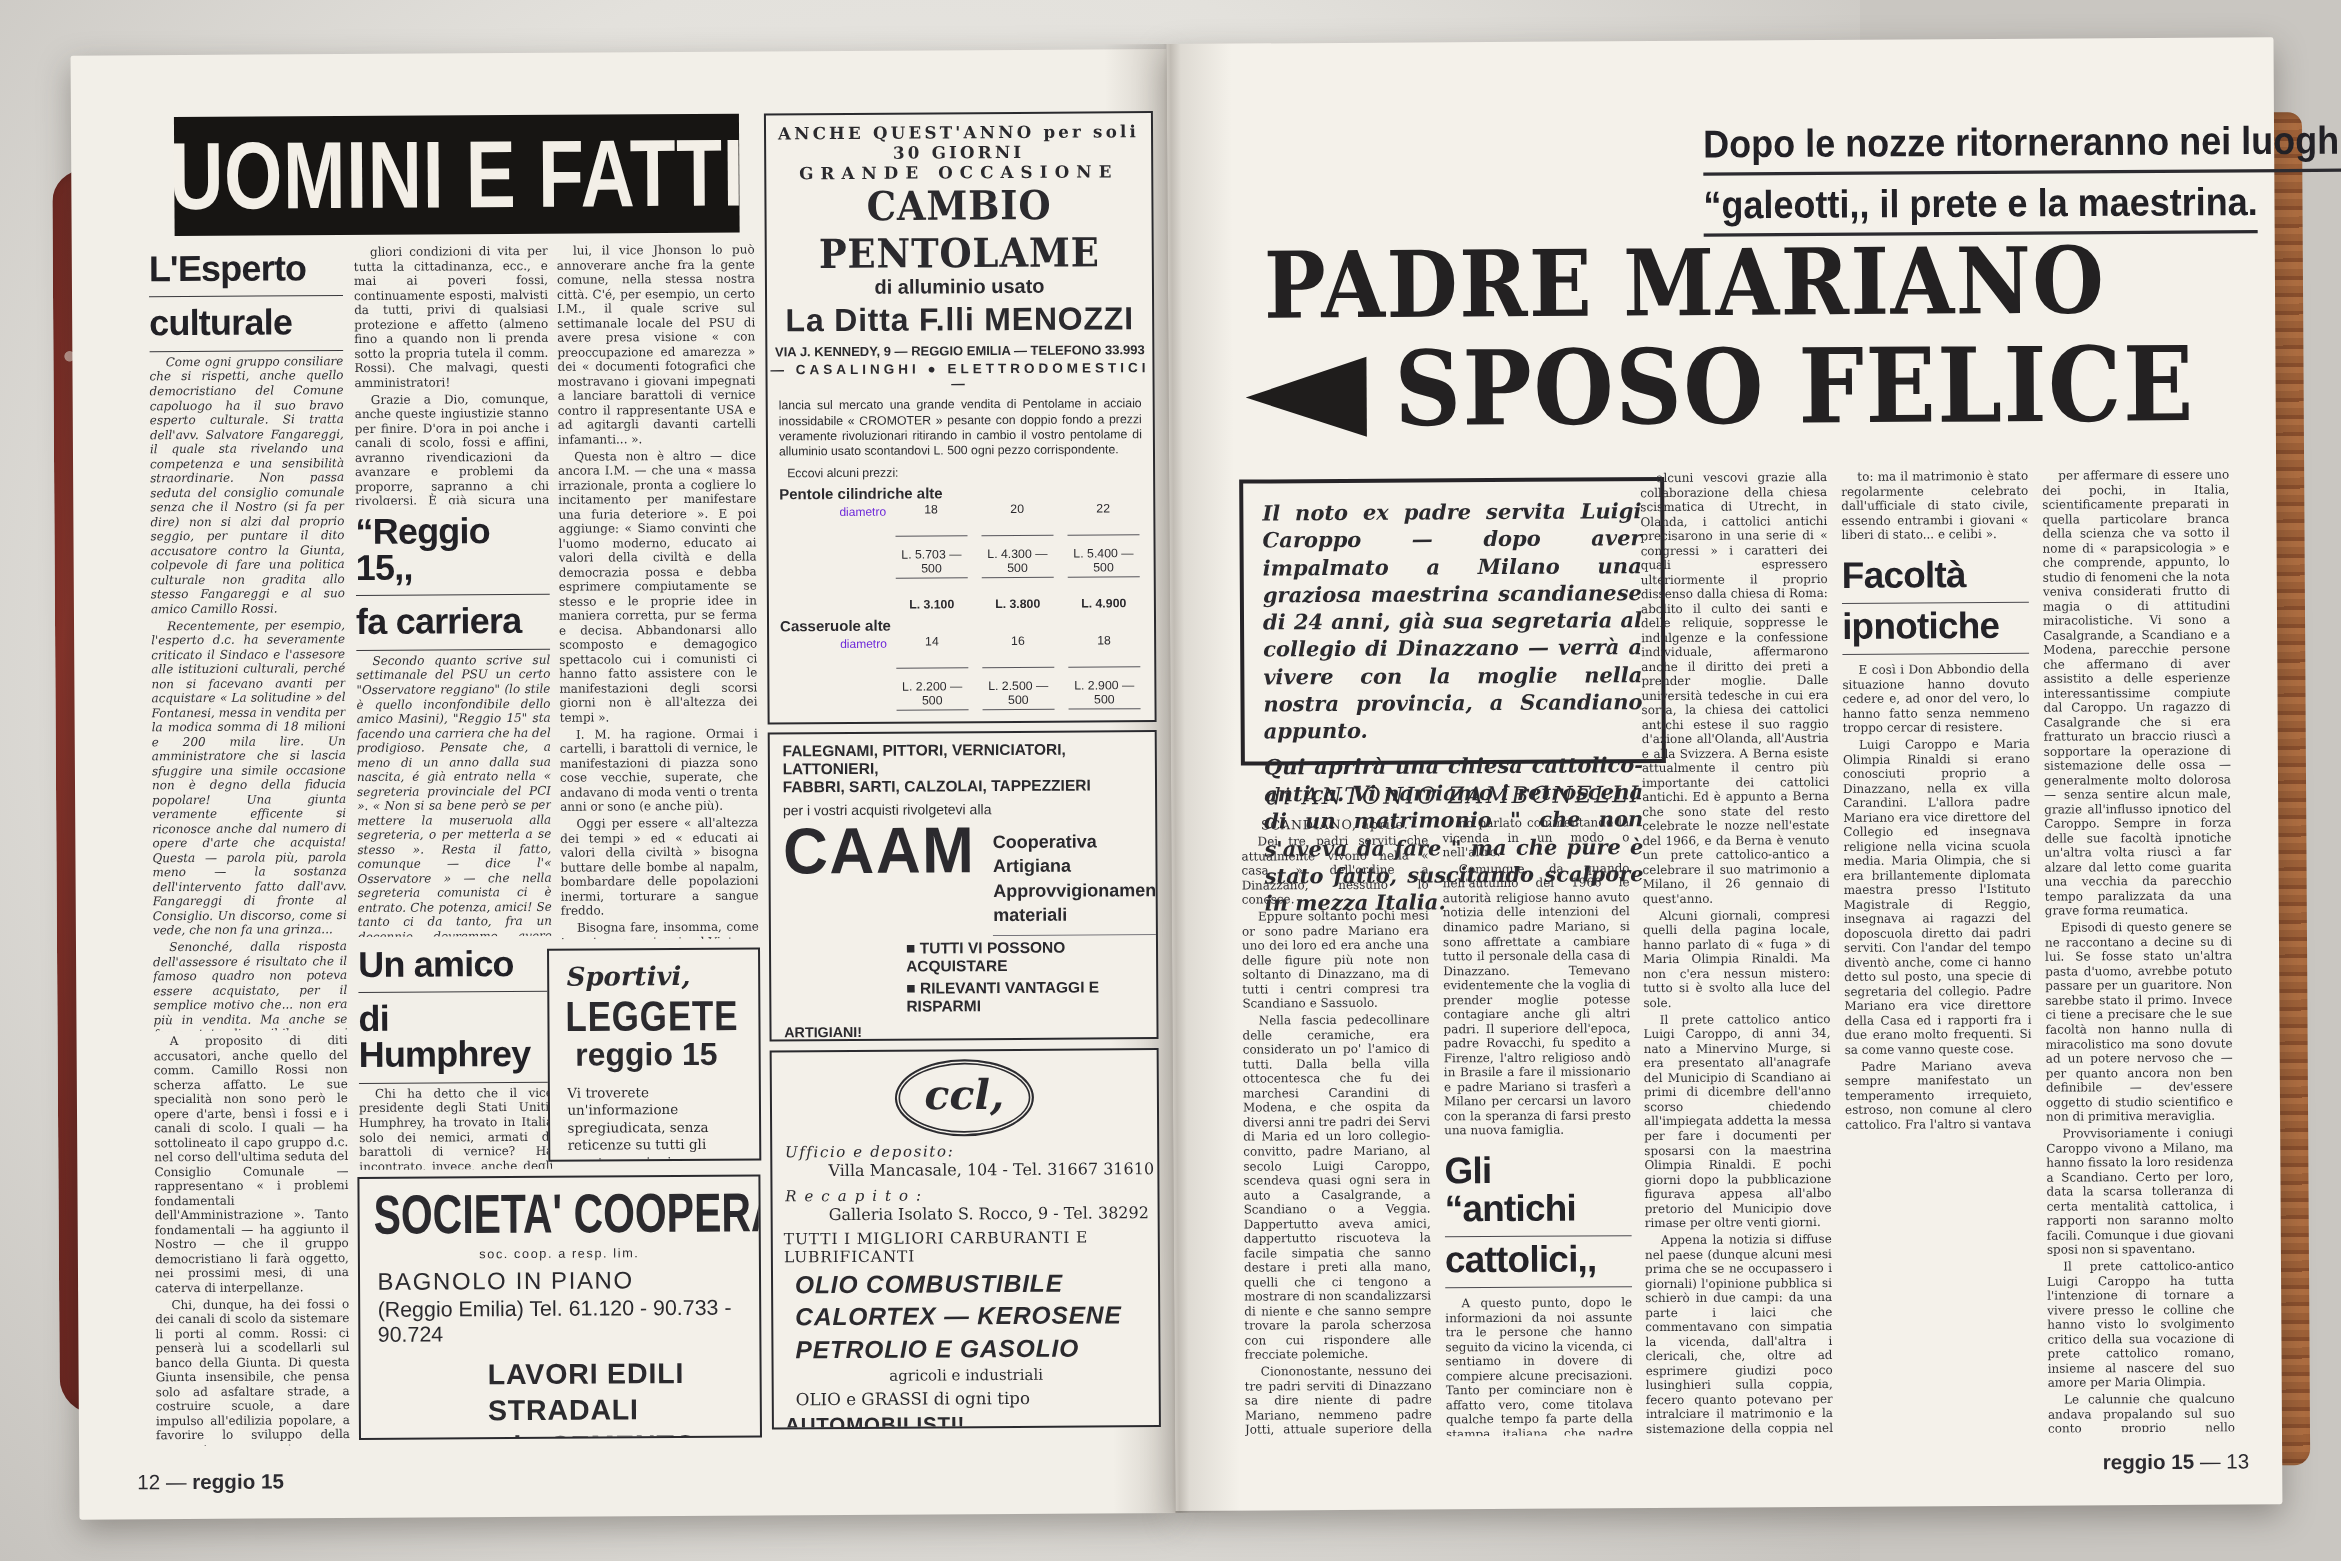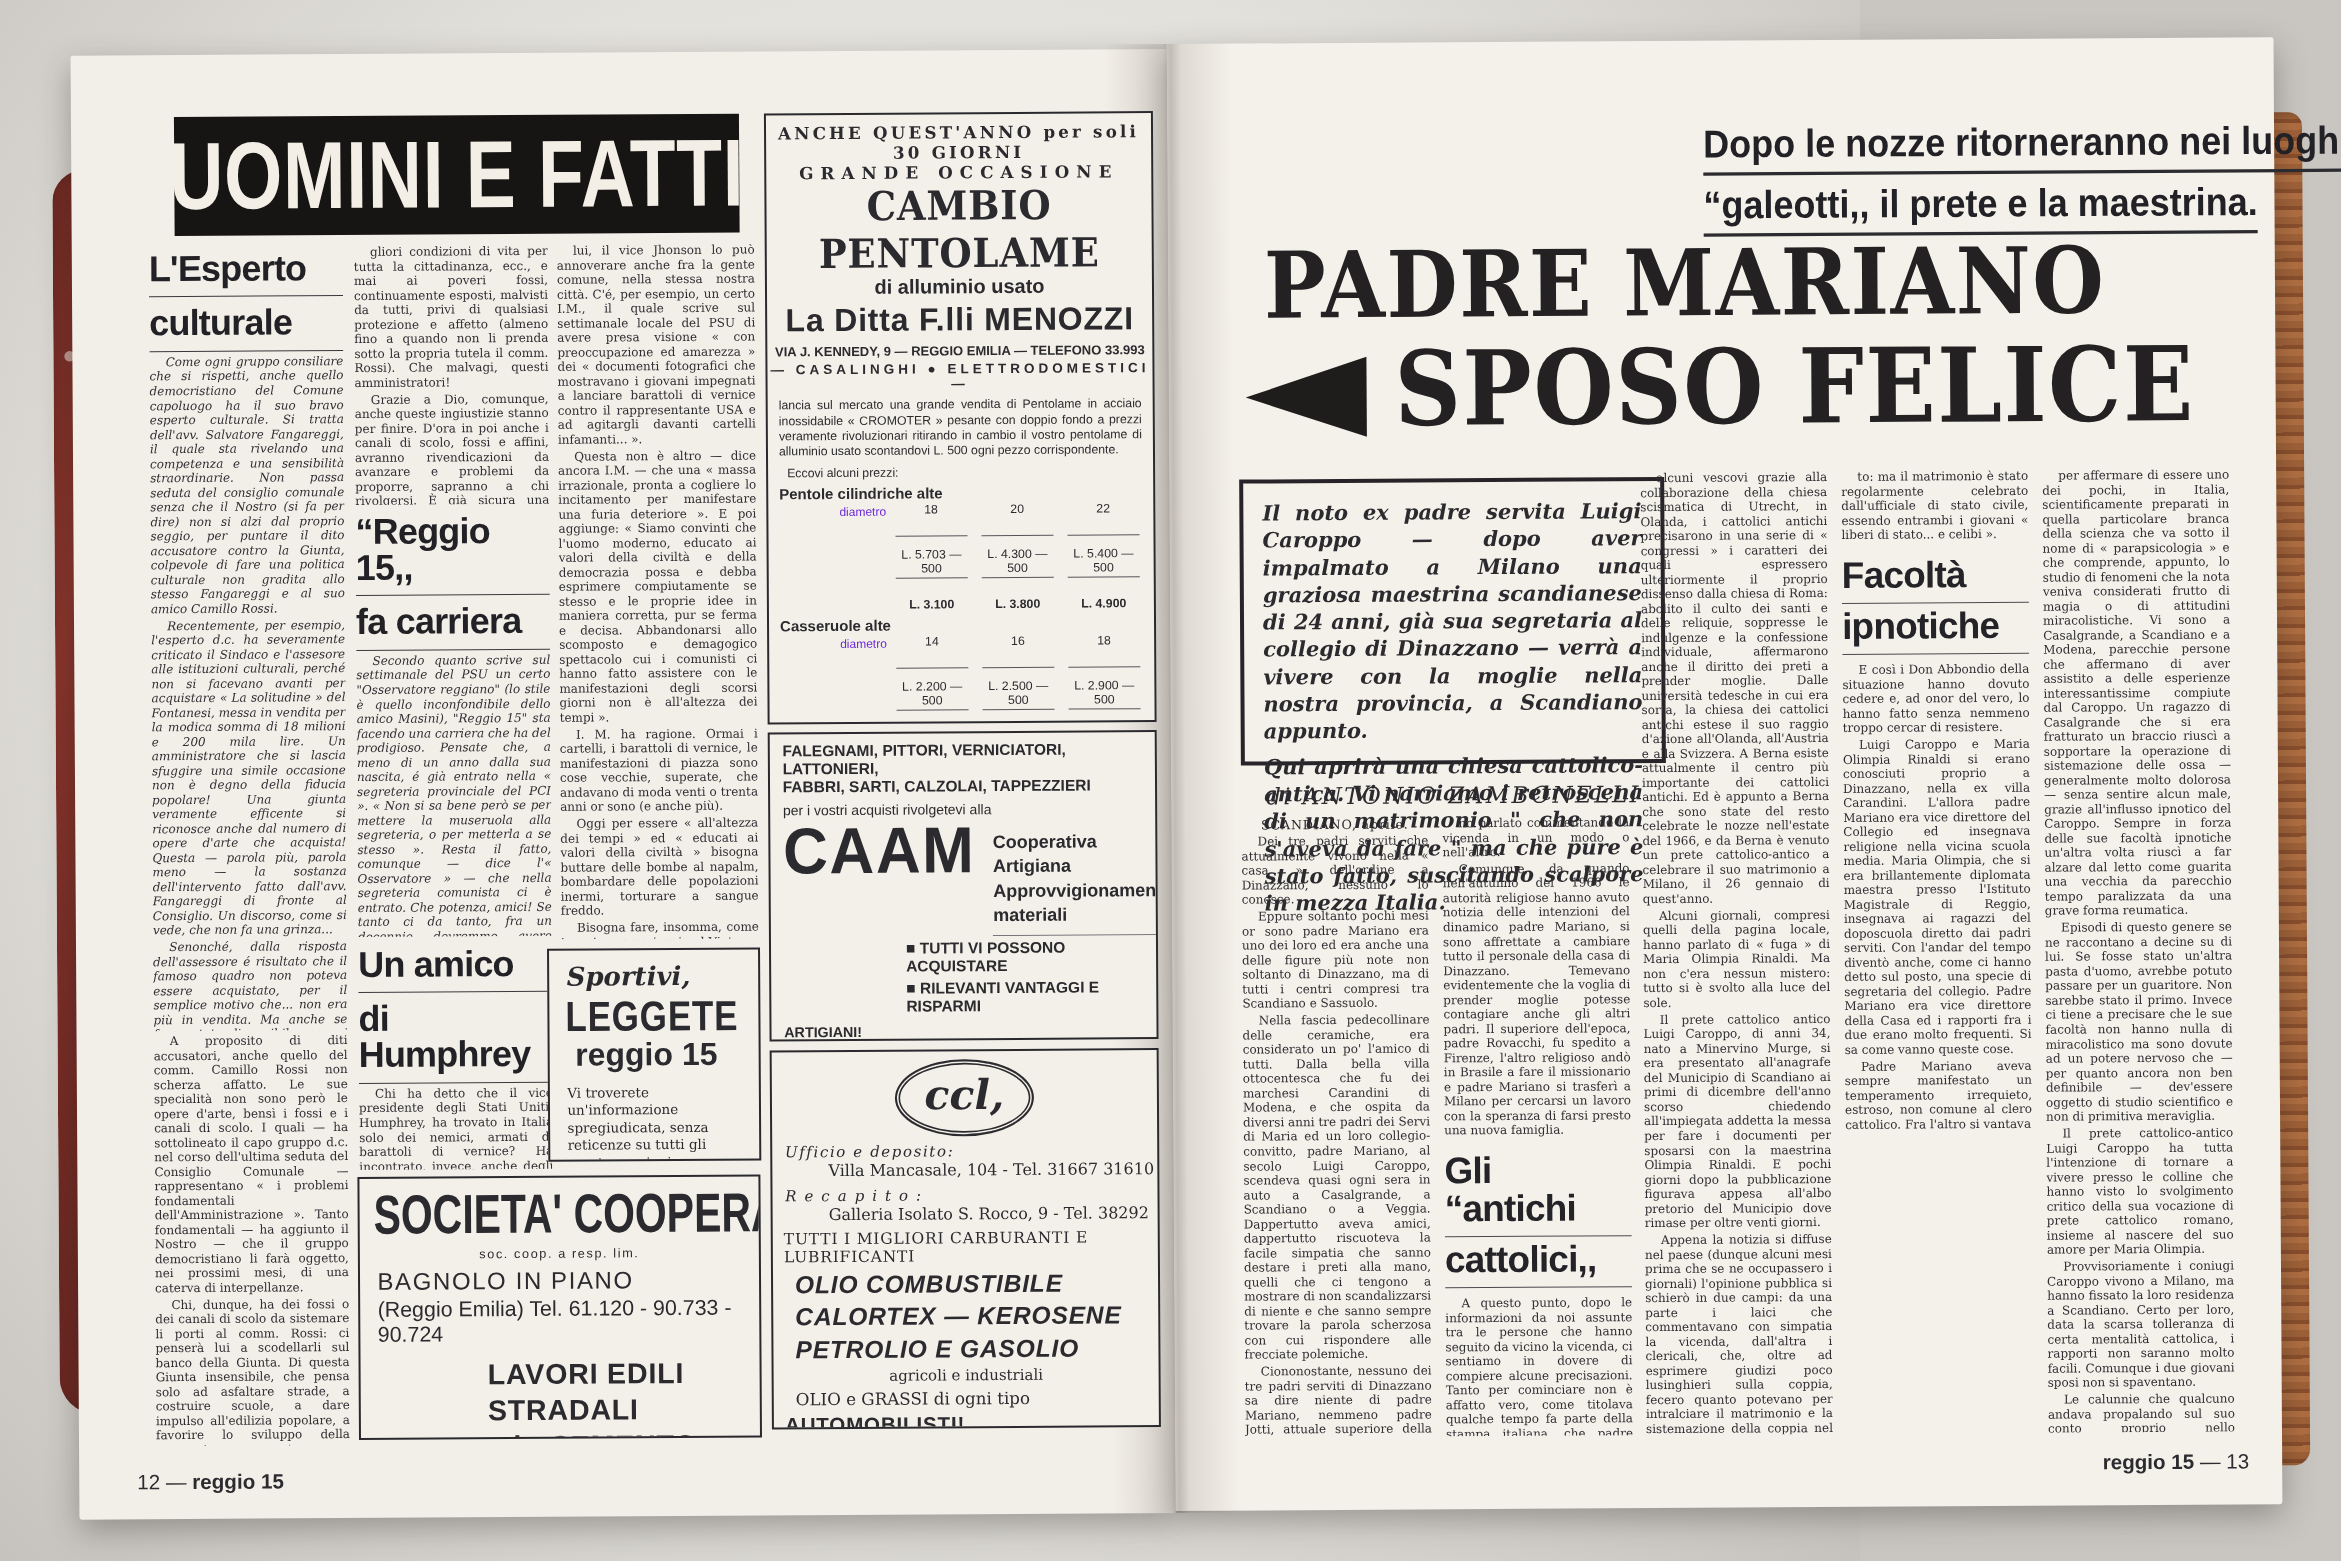--- a/index.html
+++ b/index.html
@@ -372,22 +372,22 @@
           <p>E così i Don Abbondio della situazione hanno dovuto cedere e, ad onor del vero, lo hanno fatto senza nemmeno troppo cercar di resistere.</p>
           <p>Luigi Caroppo e Maria Olimpia Rinaldi si erano conosciuti proprio a Dinazzano, nella ex villa Carandini. L'allora padre Mariano era vice direttore del Collegio ed insegnava religione nella vicina scuola media. Maria Olimpia, che si era brillantemente diplomata maestra presso l'Istituto Magistrale di Reggio, insegnava ai ragazzi del doposcuola diretto dai padri serviti. Con l'andar del tempo diventò anche, come ci hanno detto sul posto, una specie di segretaria del collegio. Padre Mariano era vice direttore della Casa ed i rapporti fra i due erano molto frequenti. Si sa come vanno queste cose.</p>
           <p>Padre Mariano aveva sempre manifestato un temperamento irrequieto, estroso, non comune al clero cattolico. Fra l'altro si vantava</p>
         </div>
     </div>
 
     <div class="abs hideover" style="left:2044px;top:474px;width:187px;height:964px;">
       <div class="body-col">
           <p>per affermare di essere uno dei pochi, in Italia, scientificamente preparati in quella particolare branca della scienza che va sotto il nome di « parapsicologia » e che comprende, appunto, lo studio di fenomeni che la nota veniva considerati frutto di magia o di attitudini miracolistiche. Vi sono a Casalgrande, a Scandiano e a Modena, parecchie persone che affermano di aver assistito a delle esperienze interessantissime compiute dal Caroppo. Un ragazzo di Casalgrande che si era fratturato un braccio riuscì a sopportare la operazione di sistemazione delle ossa — generalmente molto dolorosa — senza sentire alcun male, grazie all'influsso ipnotico del Caroppo. Sempre in forza delle sue facoltà ipnotiche un'altra volta riuscì a far alzare dal letto come guarita una vecchia da parecchio tempo paralizzata da una grave forma reumatica.</p>
           <p>Episodi di questo genere se ne raccontano a decine su di lui. Se fosse stato un'altra pasta d'uomo, avrebbe potuto passare per un guaritore. Non sarebbe stato il primo. Invece ci tiene a precisare che le sue facoltà non hanno nulla di miracolistico ma sono dovute ad un potere nervoso che — per quanto ancora non ben definibile — dev'essere oggetto di studio scientifico e non di primitiva meraviglia.</p>
+          <p>Provvisoriamente i coniugi Caroppo vivono a Milano, ma hanno fissato la loro residenza a Scandiano. Certo per loro, data la scarsa tolleranza di certa mentalità cattolica, i rapporti non saranno molto facili. Comunque i due giovani sposi non si spaventano.</p>
           <p>Il prete cattolico-antico Luigi Caroppo ha tutta l'intenzione di tornare a vivere presso le colline che hanno visto lo svolgimento critico della sua vocazione di prete cattolico romano, insieme al nascere del suo amore per Maria Olimpia.</p>
-          <p>Provvisoriamente i coniugi Caroppo vivono a Milano, ma hanno fissato la loro residenza a Scandiano. Certo per loro, data la scarsa tolleranza di certa mentalità cattolica, i rapporti non saranno molto facili. Comunque i due giovani sposi non si spaventano.</p>
           <p>Le calunnie che qualcuno andava propalando sul suo conto proprio nello scandianese, pare non lo tocchino minimamente. Lui e Maria Olimpia ridono di cuore quando gli si riferisce l'opinione di certi ambienti che stabiliscono una relazione tra le facoltà ipnotiche del Caroppo e l'amore che ha unito le loro due vite.</p>
         </div>
     </div>
 
     <div class="abs footer" style="left:2078px;top:1456px;width:167px;text-align:right;">
       <b>reggio 15</b>
       <span>—</span>
       <span>13</span>
     </div>
   </div>

